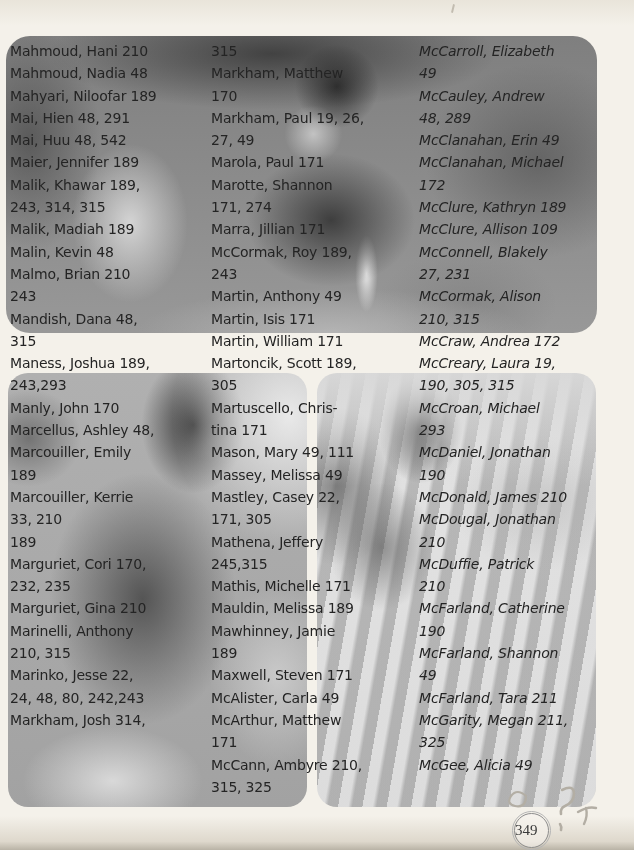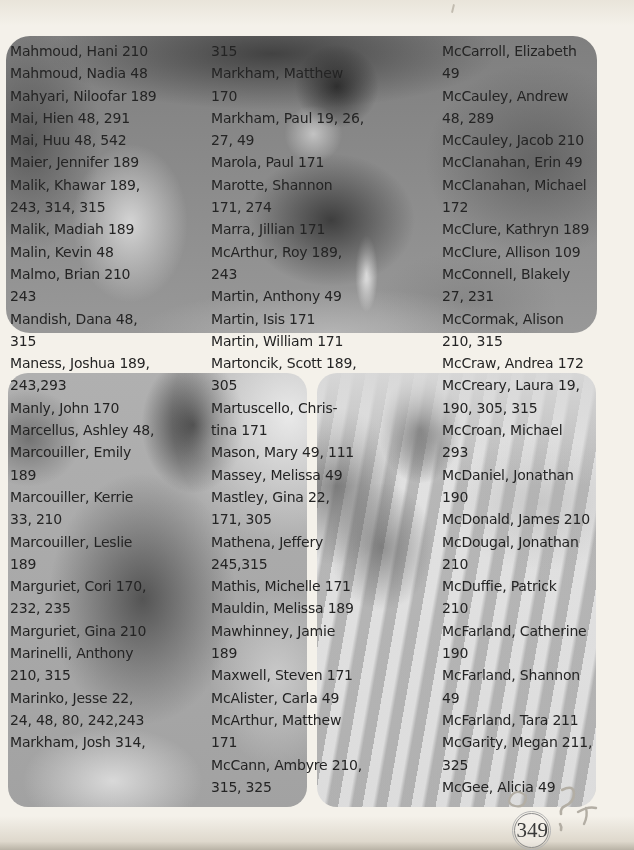--- a/index.html
+++ b/index.html
@@ -53,27 +53,27 @@
   .col{
     position:absolute;top:40px;
     color:#242424;
     font-size:14px;
     letter-spacing:-0.2px;
     white-space:nowrap;
   }
   .col .line{height:22.3px;line-height:22.3px;}
   #col-1{left:10px;}
   #col-2{left:211px;}
-  #col-3{left:442px;}
+  #col-3{left:419px;font-style:italic;}
   #page-number-badge{
     position:absolute;left:514px;top:813px;width:33px;height:33px;
     border:1.5px solid #8d8d8d;border-radius:50%;
     outline:1px solid #b5b5b5;outline-offset:1.5px;
-    display:flex;align-items:center;justify-content:flex-end;
-    color:#3a3a3a;font-family:"Liberation Serif","DejaVu Serif",serif;font-size:21px;
+    display:flex;align-items:center;justify-content:flex-start;
+    color:#3a3a3a;font-family:"Liberation Serif","DejaVu Serif",serif;font-size:15px;
     background:rgba(246,244,239,.6);
   }
   #doodle{position:absolute;left:500px;top:782px;}
   #page-edge-mark{
     position:absolute;left:452px;top:4px;width:2px;height:9px;
     background:#c2bcb0;transform:rotate(14deg);border-radius:1px;
   }
 </style>
 </head>
 <body>
@@ -100,73 +100,71 @@
       <div class="line">Mandish, Dana 48,</div>
       <div class="line">315</div>
       <div class="line">Maness, Joshua 189,</div>
       <div class="line">243,293</div>
       <div class="line">Manly, John 170</div>
       <div class="line">Marcellus, Ashley 48,</div>
       <div class="line">Marcouiller, Emily</div>
       <div class="line">189</div>
       <div class="line">Marcouiller, Kerrie</div>
       <div class="line">33, 210</div>
-      <div class="line">Marcouiller, Leslie</div>
       <div class="line">189</div>
       <div class="line">Marguriet, Cori 170,</div>
       <div class="line">232, 235</div>
       <div class="line">Marguriet, Gina 210</div>
       <div class="line">Marinelli, Anthony</div>
       <div class="line">210, 315</div>
       <div class="line">Marinko, Jesse 22,</div>
       <div class="line">24, 48, 80, 242,243</div>
       <div class="line">Markham, Josh 314,</div>
     </div>
   <div id="col-2" class="col">
       <div class="line">315</div>
       <div class="line">Markham, Matthew</div>
       <div class="line">170</div>
       <div class="line">Markham, Paul 19, 26,</div>
       <div class="line">27, 49</div>
       <div class="line">Marola, Paul 171</div>
       <div class="line">Marotte, Shannon</div>
       <div class="line">171, 274</div>
       <div class="line">Marra, Jillian 171</div>
-      <div class="line">McArthur, Roy 189,</div>
+      <div class="line">McCormak, Roy 189,</div>
       <div class="line">243</div>
       <div class="line">Martin, Anthony 49</div>
       <div class="line">Martin, Isis 171</div>
       <div class="line">Martin, William 171</div>
       <div class="line">Martoncik, Scott 189,</div>
       <div class="line">305</div>
       <div class="line">Martuscello, Chris-</div>
       <div class="line">tina 171</div>
       <div class="line">Mason, Mary 49, 111</div>
       <div class="line">Massey, Melissa 49</div>
-      <div class="line">Mastley, Gina 22,</div>
+      <div class="line">Mastley, Casey 22,</div>
       <div class="line">171, 305</div>
       <div class="line">Mathena, Jeffery</div>
       <div class="line">245,315</div>
       <div class="line">Mathis, Michelle 171</div>
       <div class="line">Mauldin, Melissa 189</div>
       <div class="line">Mawhinney, Jamie</div>
       <div class="line">189</div>
       <div class="line">Maxwell, Steven 171</div>
       <div class="line">McAlister, Carla 49</div>
       <div class="line">McArthur, Matthew</div>
       <div class="line">171</div>
       <div class="line">McCann, Ambyre 210,</div>
       <div class="line">315, 325</div>
     </div>
   <div id="col-3" class="col">
       <div class="line">McCarroll, Elizabeth</div>
       <div class="line">49</div>
       <div class="line">McCauley, Andrew</div>
       <div class="line">48, 289</div>
-      <div class="line">McCauley, Jacob 210</div>
       <div class="line">McClanahan, Erin 49</div>
       <div class="line">McClanahan, Michael</div>
       <div class="line">172</div>
       <div class="line">McClure, Kathryn 189</div>
       <div class="line">McClure, Allison 109</div>
       <div class="line">McConnell, Blakely</div>
       <div class="line">27, 231</div>
       <div class="line">McCormak, Alison</div>
       <div class="line">210, 315</div>
       <div class="line">McCraw, Andrea 172</div>

